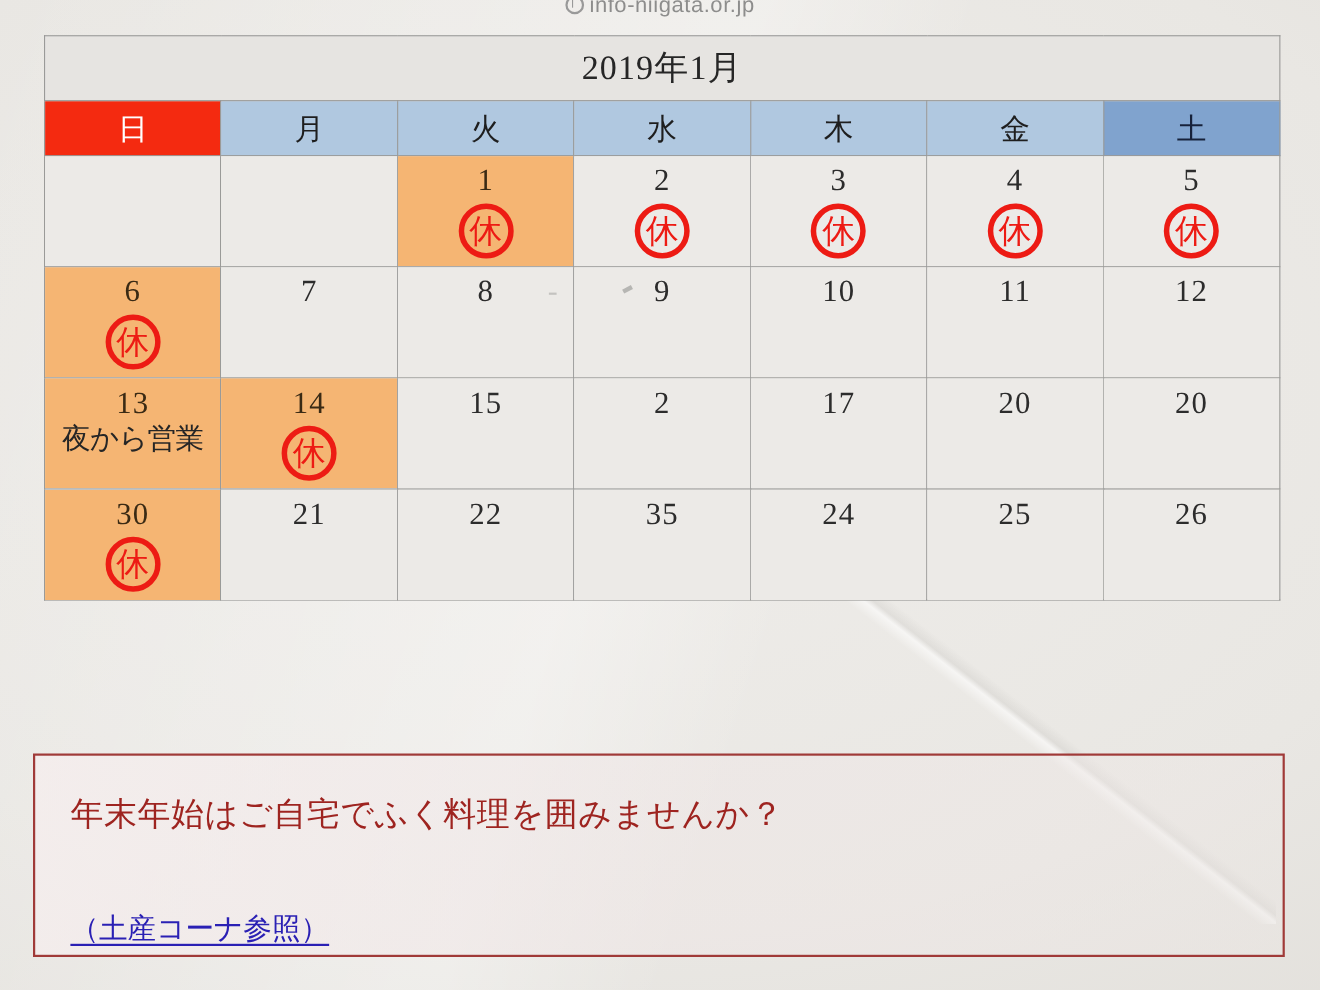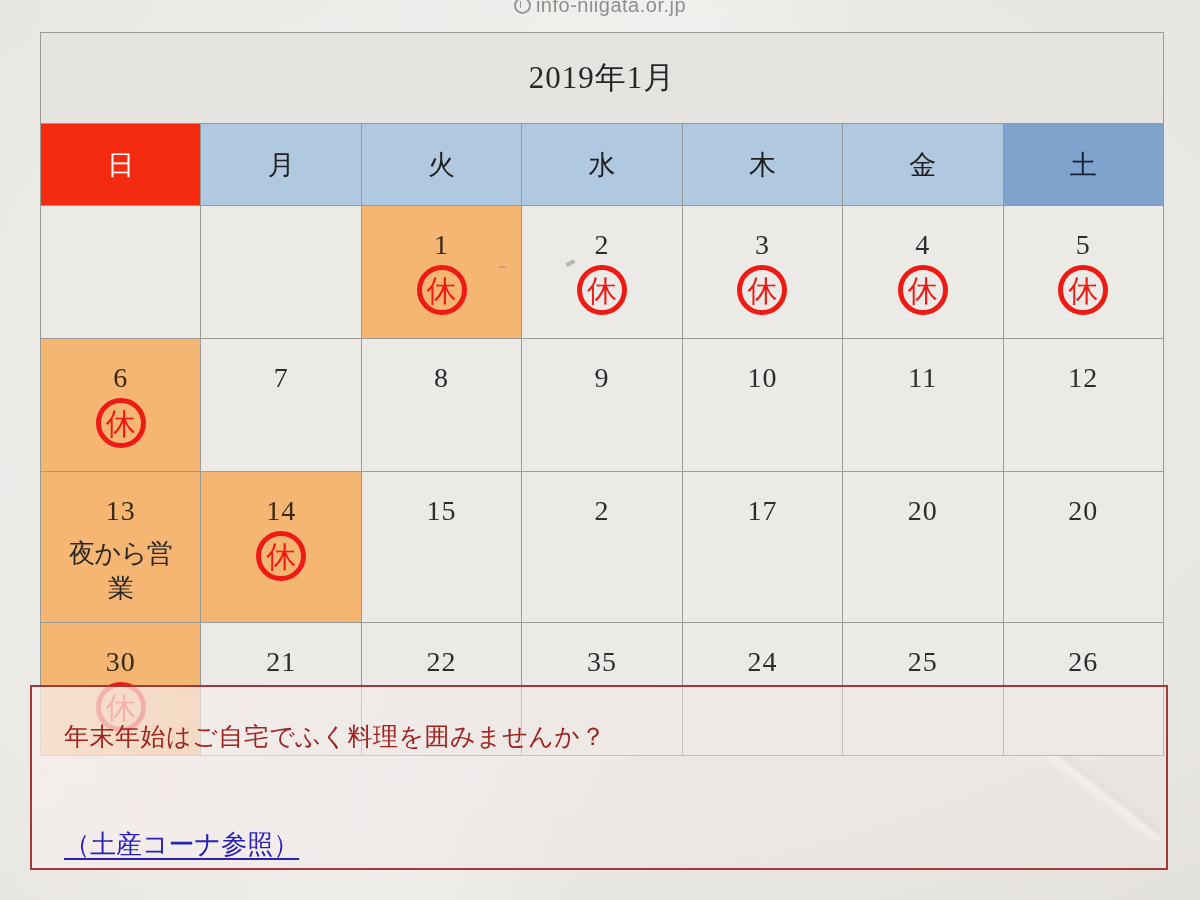--- a/index.html
+++ b/index.html
@@ -82,21 +82,21 @@
     top: 32px;
     width: 1124px;
   }
   table.cal {
     width: 100%;
     border-collapse: collapse;
     table-layout: fixed;
   }
   table.cal td, table.cal th {
     border: 1px solid #9a9a98;
-    padding: 16px;
+    padding: 0;
   }
   .title-cell {
     background: #e6e4e1;
     text-align: center;
     font-size: 31px;
     color: #262626;
     height: 58px;
     font-weight: normal;
     letter-spacing: 1px;
   }
@@ -145,38 +145,37 @@
     box-sizing: border-box;
     font-family: "DejaVu Sans", sans-serif;
     font-weight: normal;
   }
 
   .note {
     display: block;
     text-align: center;
     font-size: 26px;
     color: #262626;
-    margin-top: 11px;
     letter-spacing: -0.5px;
   }
 
   
   .notice {
     position: absolute;
     left: 30px;
     top: 685px;
     width: 1138px;
     height: 185px;
     border: 2px solid #a03a38;
     box-sizing: border-box;
     background: linear-gradient(100deg, rgba(246,238,238,0.75) 0%, rgba(240,231,231,0.55) 40%, rgba(236,231,228,0.4) 100%);
   }
   .notice-line {
     color: #9e2420;
-    font-size: 25px;
+    font-size: 30px;
     letter-spacing: 0.5px;
     white-space: nowrap;
   }
   .nl1 { position: absolute; left: 32px; top: 33px; }
   .nl2 { position: absolute; left: 30px; top: 99px; }
   .nl3 {
     position: absolute;
     left: 32px;
     top: 140px;
     color: #2a20b4;

